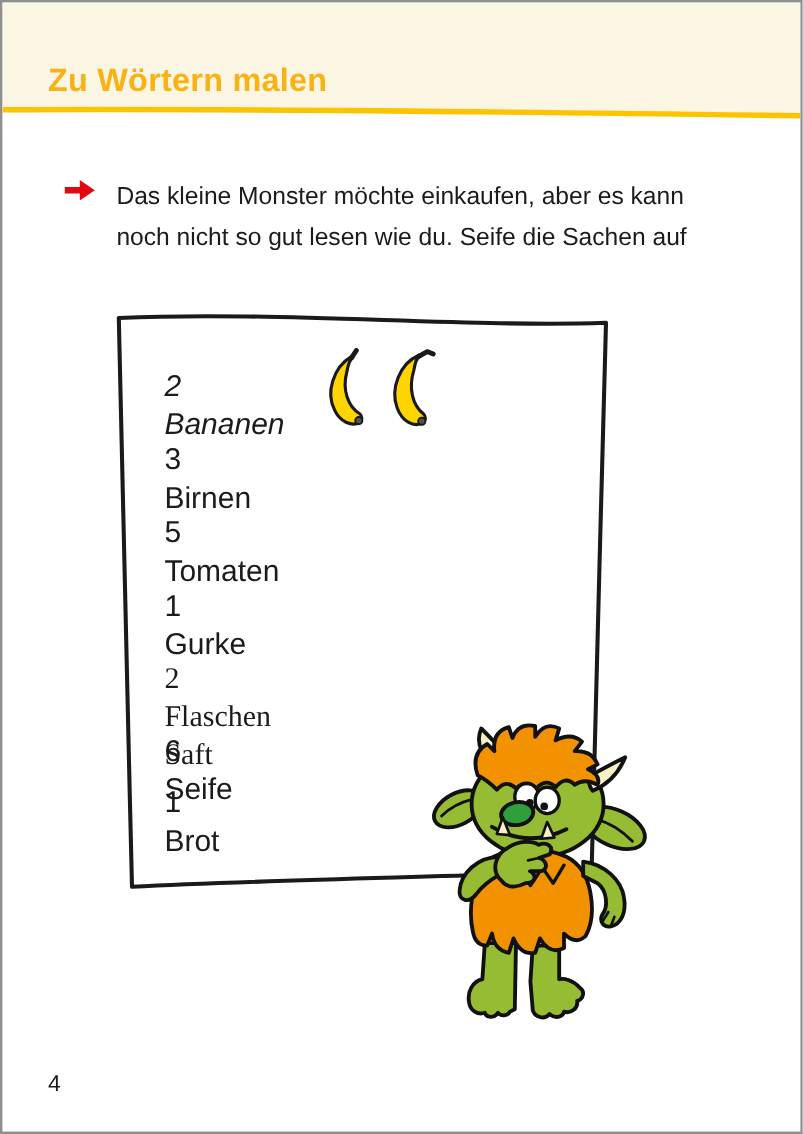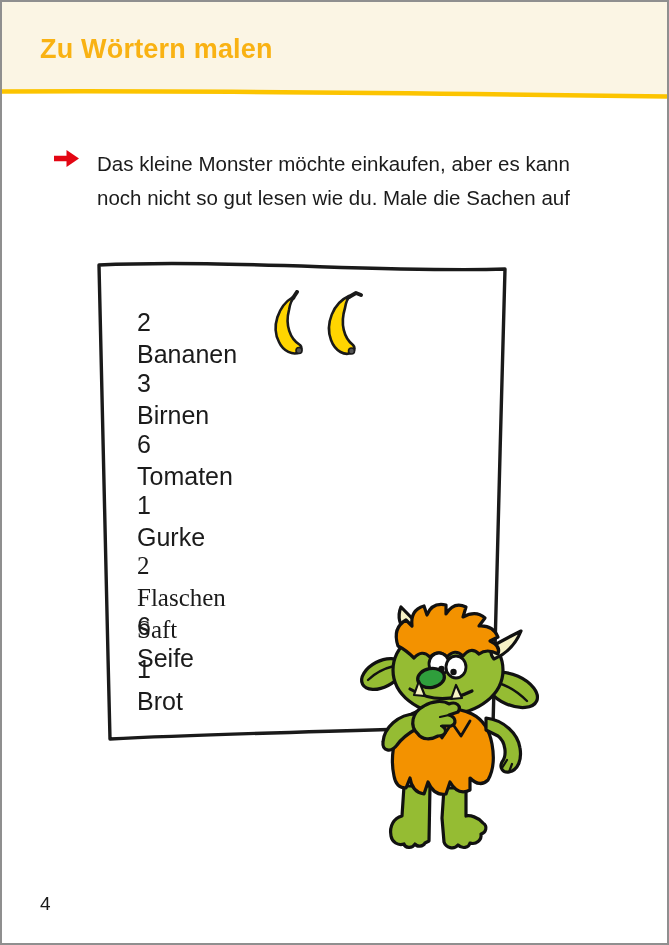--- a/index.html
+++ b/index.html
@@ -6,21 +6,21 @@
   .page{
     position:relative;
     width:665px;height:941px;
     border:2px solid #8f8f8f;
     background:#ffffff;
     overflow:hidden;
     font-family:"Liberation Sans", sans-serif;
   }
   .abs{position:absolute;}
   .page-title{
-    left:38px;top:32px;
+    left:38px;top:50px;
     font-size:27px;font-weight:bold;
     letter-spacing:0.2px;
     color:#F9B213;
   }
   .instruction{
     left:95px;top:142px;width:505px;
     font-size:20.5px;line-height:28px;
     color:#1b1b1b;
   }
   .instruction span{display:block;margin-top:6px;}
@@ -47,31 +47,31 @@
 
   <div class="abs page-title">Zu Wörtern malen</div>
 
   <svg class="abs" style="left:51px;top:147px;" width="27" height="19" viewBox="0 0 27 19">
     <path d="M1,9.5 H15" stroke="#E30613" stroke-width="5.5" fill="none"></path>
     <polygon points="13.5,1 26,9.5 13.5,18" fill="#E30613"></polygon>
   </svg>
 
   <div class="abs instruction">
     <span>Das kleine Monster möchte einkaufen, aber es kann</span>
-    <span>noch nicht so gut lesen wie du. Male die Sachen auf</span>
+    <span>noch nicht so gut lesen wie du. Seife die Sachen auf</span>
   </div>
 
   <svg class="abs" style="left:85px;top:248px;z-index:1;" width="430" height="500" viewBox="0 0 430 500">
     <path d="M12,15 C 140,9 300,23 418,19 C 413,170 411,330 406,476 C 280,481 140,483 23,489 C 19,330 16,170 12,15 Z" fill="#ffffff" stroke="#1a1a1a" stroke-width="3.4" stroke-linejoin="round"></path>
   </svg>
 
   <div style="position:absolute;z-index:2;left:0;top:0;">
-    <div class="abs list-item" style="top:304px;">2 Bananen</div>
+    <div class="abs list-item" style="top:304px;font-style:italic;">2 Bananen</div>
     <div class="abs list-item" style="top:365px;">3 Birnen</div>
-    <div class="abs list-item" style="top:426px;">6 Tomaten</div>
+    <div class="abs list-item" style="top:426px;">5 Tomaten</div>
     <div class="abs list-item" style="top:487px;">1 Gurke</div>
     <div class="abs list-item" style="top:548px;font-family:Liberation Serif, serif;">2 Flaschen Saft</div>
     <div class="abs list-item" style="top:608px;">6 Seife</div>
     <div class="abs list-item" style="top:651px;">1 Brot</div>
   </div>
 
   <svg class="abs" style="left:266px;top:288px;z-index:2;" width="102" height="72" viewBox="0 0 102 72">
     <g stroke="#1a1a1a" stroke-linejoin="round" stroke-linecap="round">
 
       <g>

